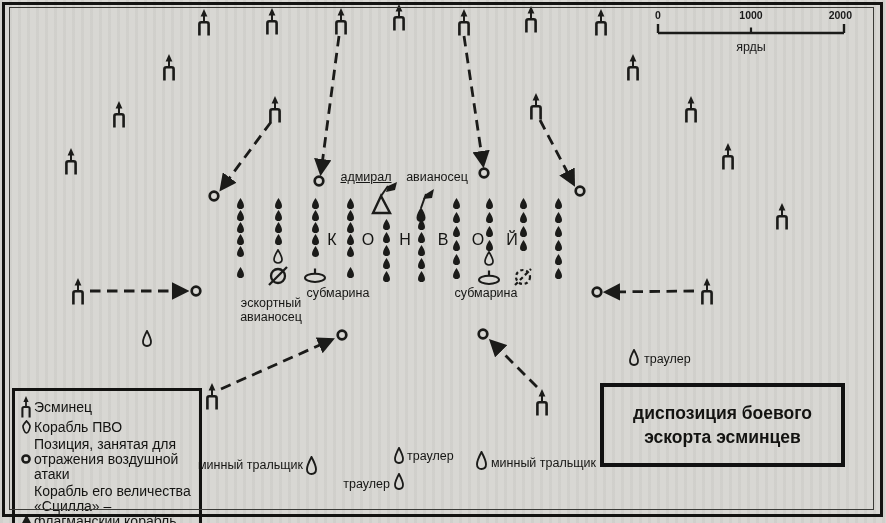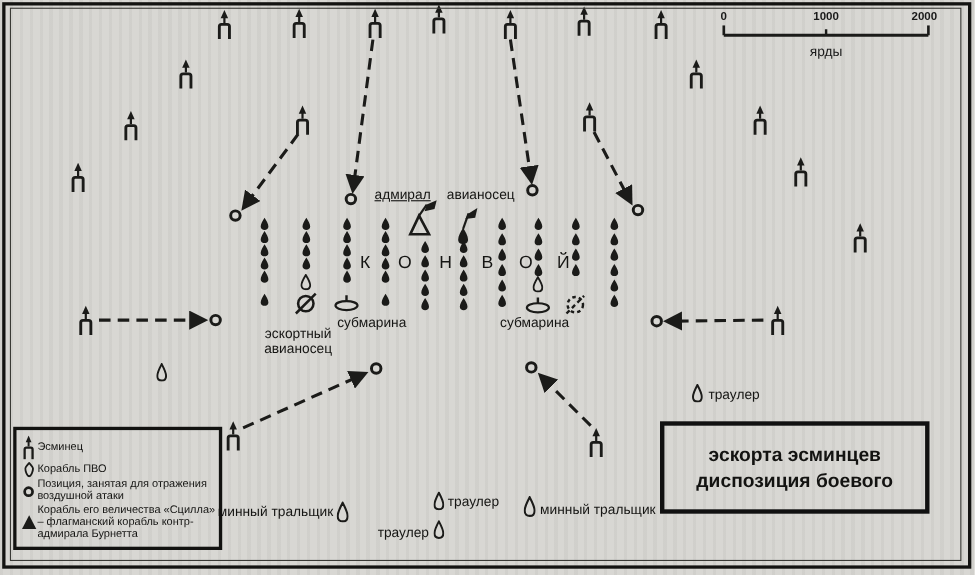--- a/index.html
+++ b/index.html
@@ -23,21 +23,21 @@
   .scalebar{position:absolute;left:650px;top:9px;width:202px;}
   .sb-nums{position:relative;height:12px;font-size:10.5px;font-weight:700;}
   .sb-nums .n0{position:absolute;left:5px;top:0;}
   .sb-nums .n1{position:absolute;left:50%;transform:translateX(-50%);top:0;}
   .sb-nums .n2{position:absolute;right:0;top:0;margin-left:34px;}
   .sb-unit{text-align:center;font-size:12.5px;margin-top:1px;}
   
   .legend{position:absolute;left:12px;top:388px;width:190px;border:3px solid #121210;padding:5px 2px 4px 3px;box-sizing:border-box;}
   .legend-row{display:flex;align-items:center;margin-bottom:2px;}
   .lsym{flex:0 0 16px;display:flex;justify-content:center;align-items:center;}
-  .ltext{font-size:10px;line-height:1.07;color:#141412;}
+  .ltext{font-size:14px;line-height:1.07;color:#141412;}
   
   .title-box{position:absolute;left:600px;top:383px;width:245px;height:84px;border:4px solid #111;box-sizing:border-box;
     display:flex;flex-direction:column;justify-content:center;text-align:center;}
   .title-box div{font-size:17.5px;font-weight:700;line-height:1.38;color:#131311;}
 </style>
 </head>
 <body>
 
 <div id="canvas">
 
@@ -605,19 +605,19 @@
       <span class="lsym">
         <svg width="15" height="14" viewBox="0 0 15 14">
             <polygon points="7.5,0.5 1,13 14,13" fill="#1b1b19"></polygon>
           </svg>
       </span>
       <span class="ltext">Корабль его величества «Сцилла» – флагманский корабль контр-адмирала Бурнетта</span>
     </div>
   </div>
 
   <div class="title-box">
+    <div>диспозиция боевого</div>
     <div>эскорта эсминцев</div>
-    <div>диспозиция боевого</div>
   </div>
 
   <div class="frame-outer"></div>
   <div class="frame-inner"></div>
 </div>
 
 </body></html>

